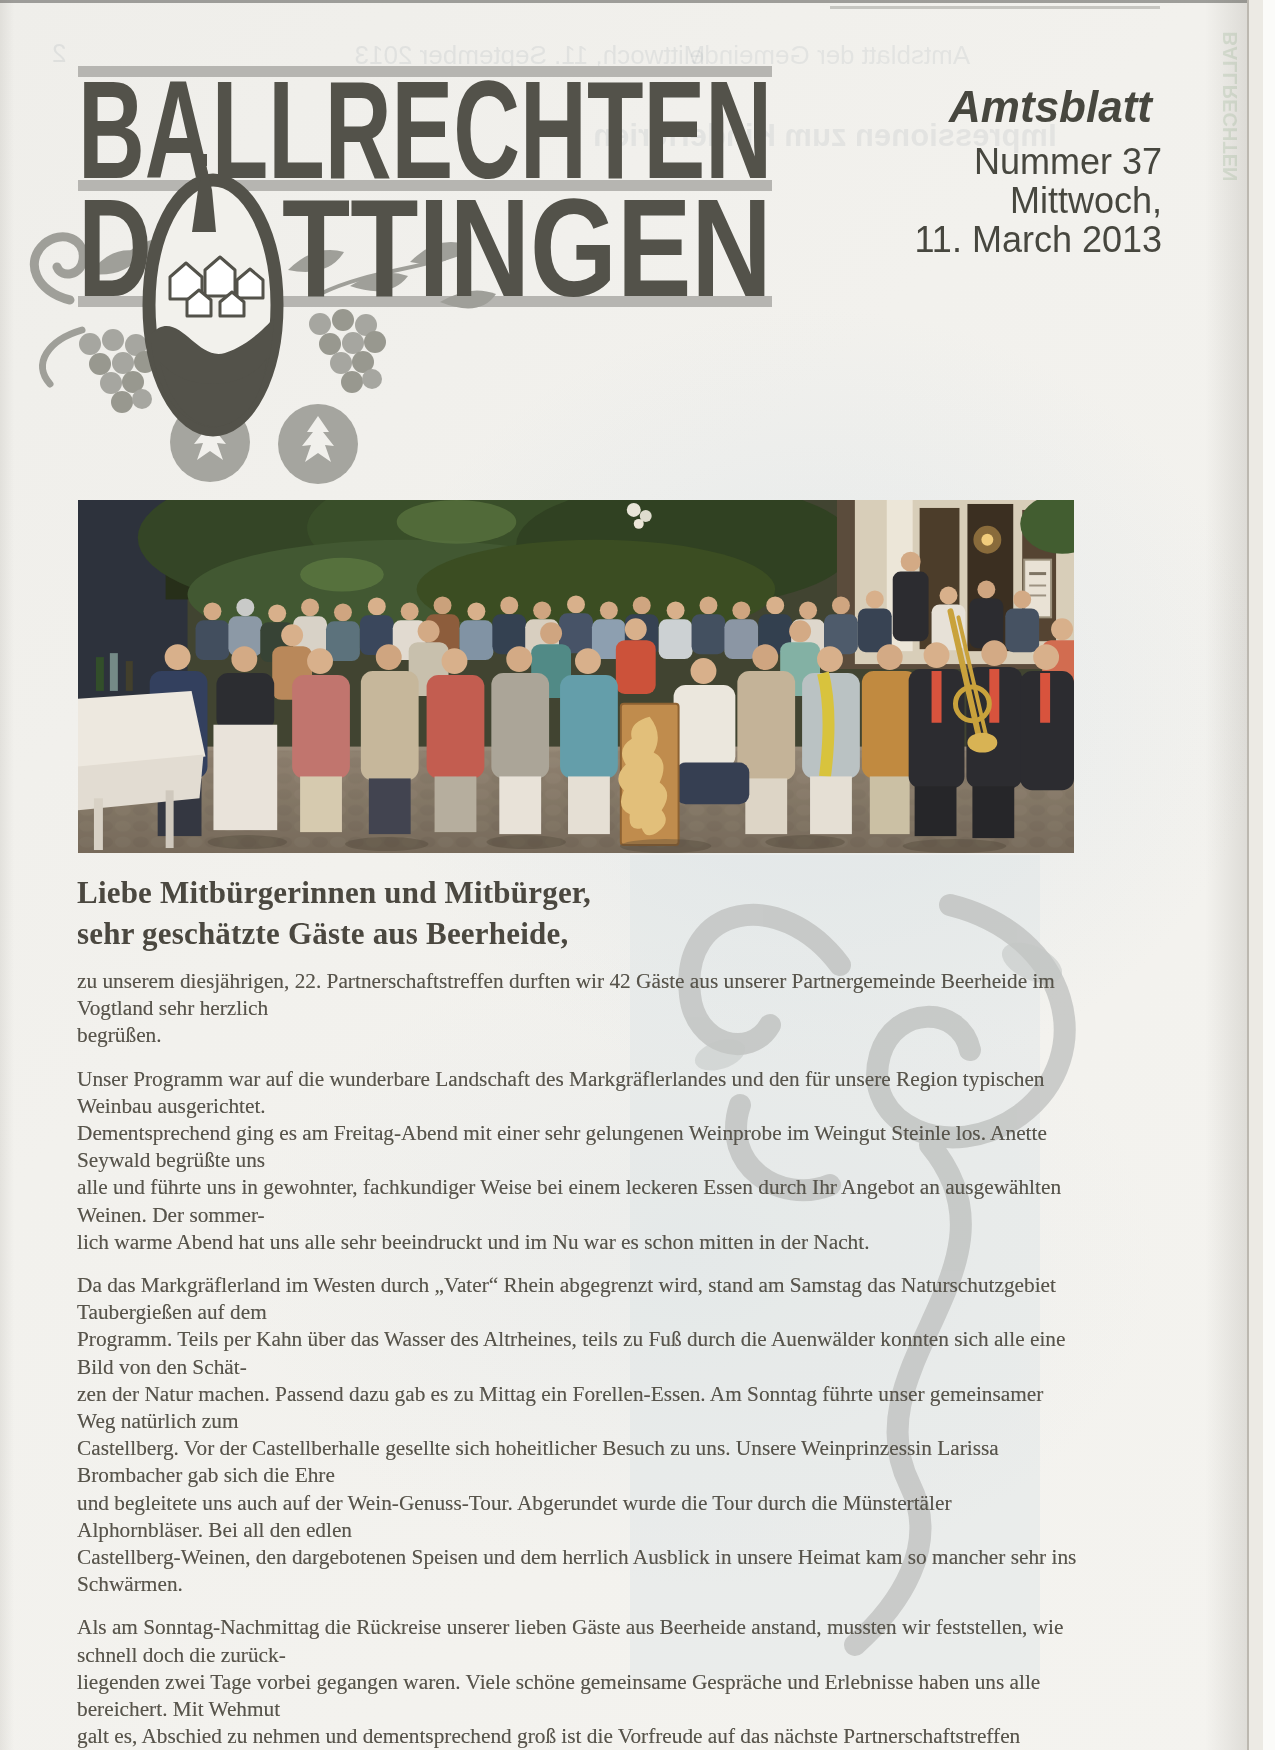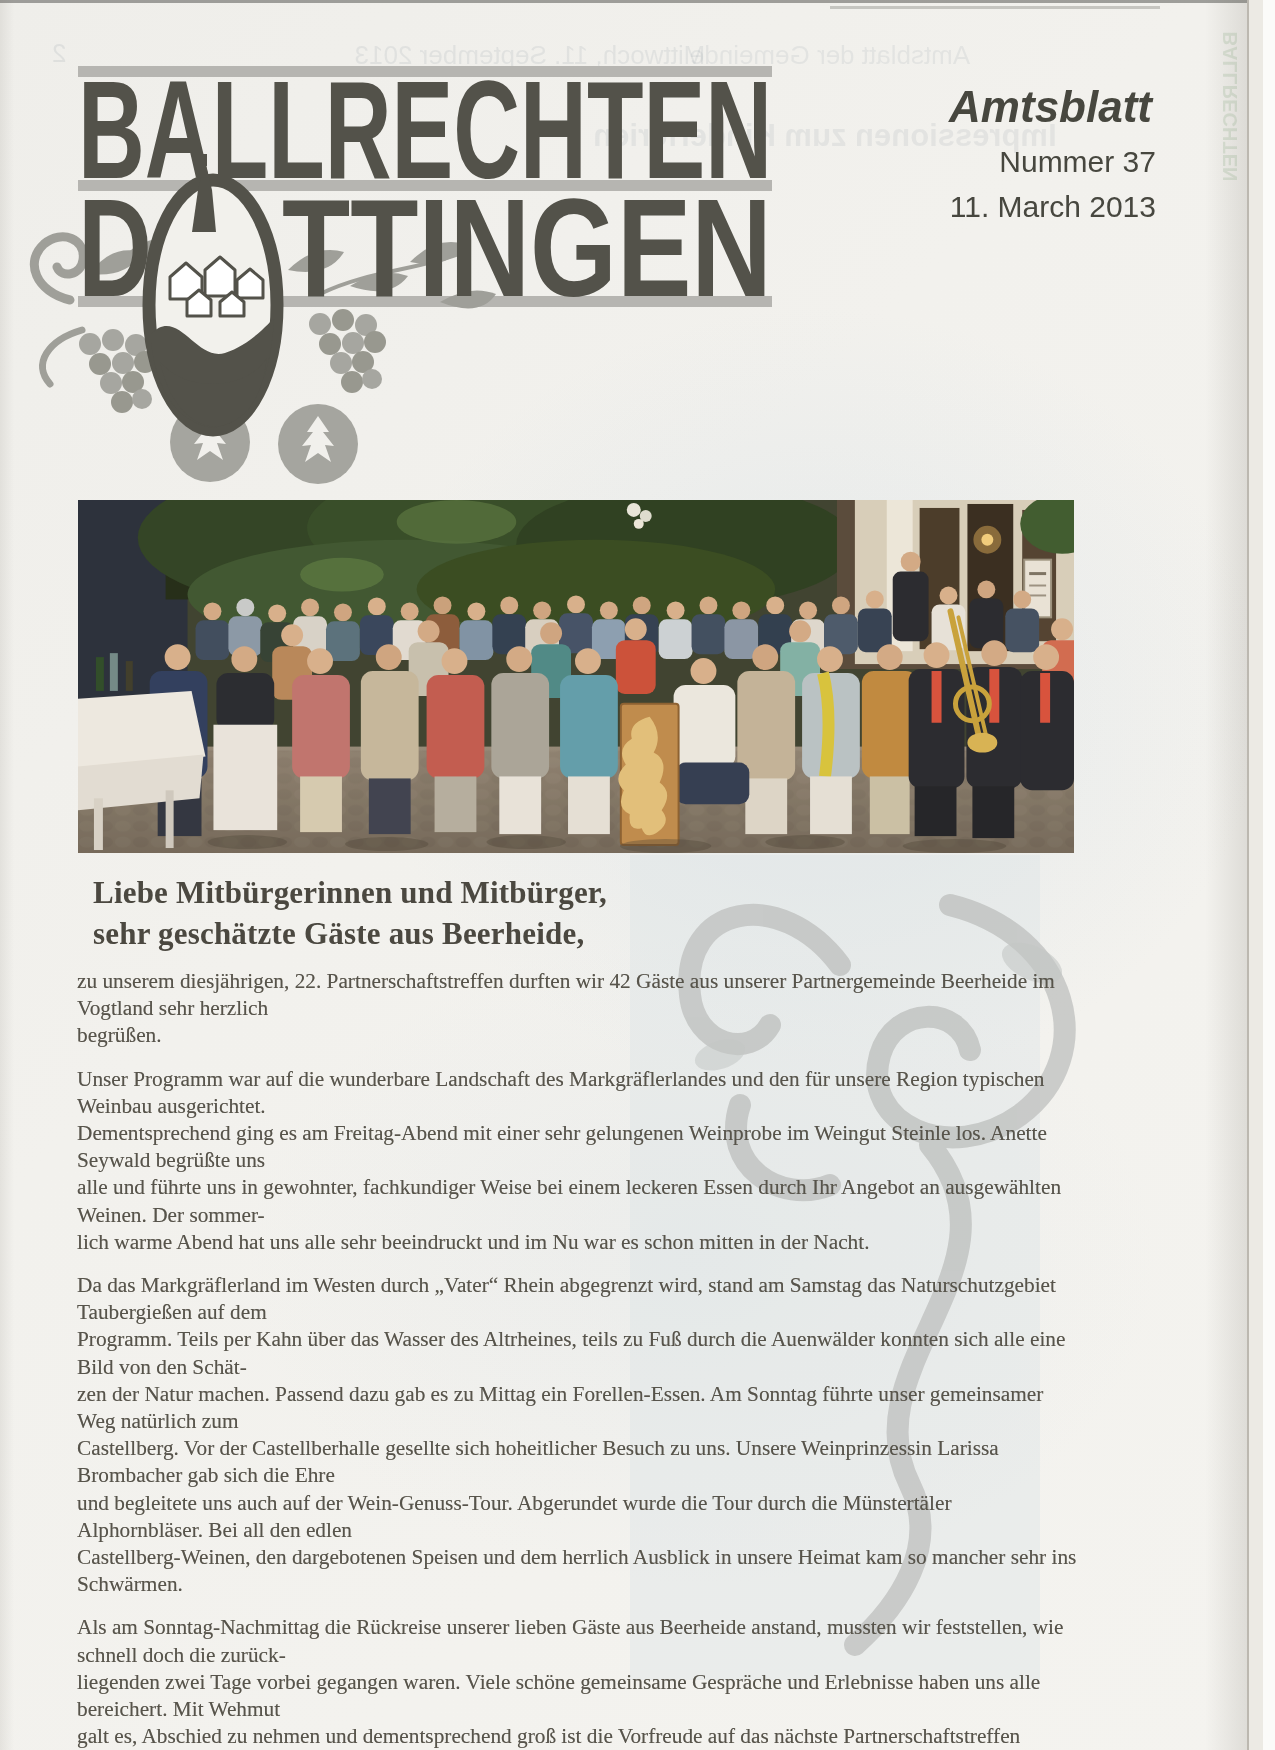--- a/index.html
+++ b/index.html
@@ -31,32 +31,32 @@
   .bleed-headline{left:590px;top:118px;width:470px;font-size:31px;font-weight:bold;opacity:.12;
                   color:#7d8894;text-align:center;}
   .bleed-corner{left:1150px;top:100px;width:160px;font-size:20px;font-weight:bold;
                 color:#6f9a6a;opacity:.18;transform:scaleX(-1) rotate(90deg);}
 
   
   .logo-svg{position:absolute;left:20px;top:62px;width:760px;height:425px;}
   .issue-block{position:absolute;left:700px;top:82px;width:462px;text-align:right;
                color:#47473f;font-family:"Liberation Sans",sans-serif;}
   .pub-title{font-size:44px;line-height:50px;font-weight:bold;font-style:italic;margin:0 10px 10px 0;}
-  .issue-line{font-size:30px;line-height:39px;margin:6px;}
+  .issue-line{font-size:36px;line-height:39px;margin:0;}
 
   
   .photo{position:absolute;left:78px;top:500px;width:996px;height:353px;}
   .photo svg{display:block;width:100%;height:100%;}
 
   
   .watermark{position:absolute;left:600px;top:845px;width:560px;height:850px;z-index:1;pointer-events:none;}
 
   
   .letter{position:absolute;left:77px;top:872px;width:1004px;z-index:2;}
-  .salutation{font-weight:bold;font-size:31px;line-height:41px;color:#4b4840;margin:0 0 14px 16px;
+  .salutation{font-weight:bold;font-size:31px;line-height:41px;color:#4b4840;margin:0 0 14px 0;
               white-space:pre-line;letter-spacing:.2px;}
   .body-par{font-size:21.3px;line-height:27.2px;color:#57544b;margin:0 4px 16px 0;white-space:pre-line;
             text-shadow:0 0 .5px rgba(90,85,75,.45);}
 </style>
 </head>
 <body>
 
 <div class="page">
 
   <div class="bleed bleed-pagenum">2</div>
@@ -145,20 +145,21 @@
       </g>
       <g transform="translate(262,234)">
         <text transform="scale(1,1.4)" font-size="100" textLength="490" lengthAdjust="spacingAndGlyphs">TTINGEN</text>
       </g>
     </g>
   </svg>
 
   <div class="issue-block">
     <p class="pub-title">Amtsblatt</p>
     <p class="issue-line">Nummer 37</p>
+    <p class="issue-line">Mittwoch,</p>
     <p class="issue-line">11. March 2013</p>
   </div>
 
   <div class="photo">
     <svg viewBox="0 0 1000 355" preserveAspectRatio="none">
       <defs>
         <linearGradient id="gnd" x1="0" y1="0" x2="0" y2="1">
           <stop offset="0" stop-color="#94897a"></stop>
             <stop offset="1" stop-color="#645c50"></stop>
         </linearGradient>

